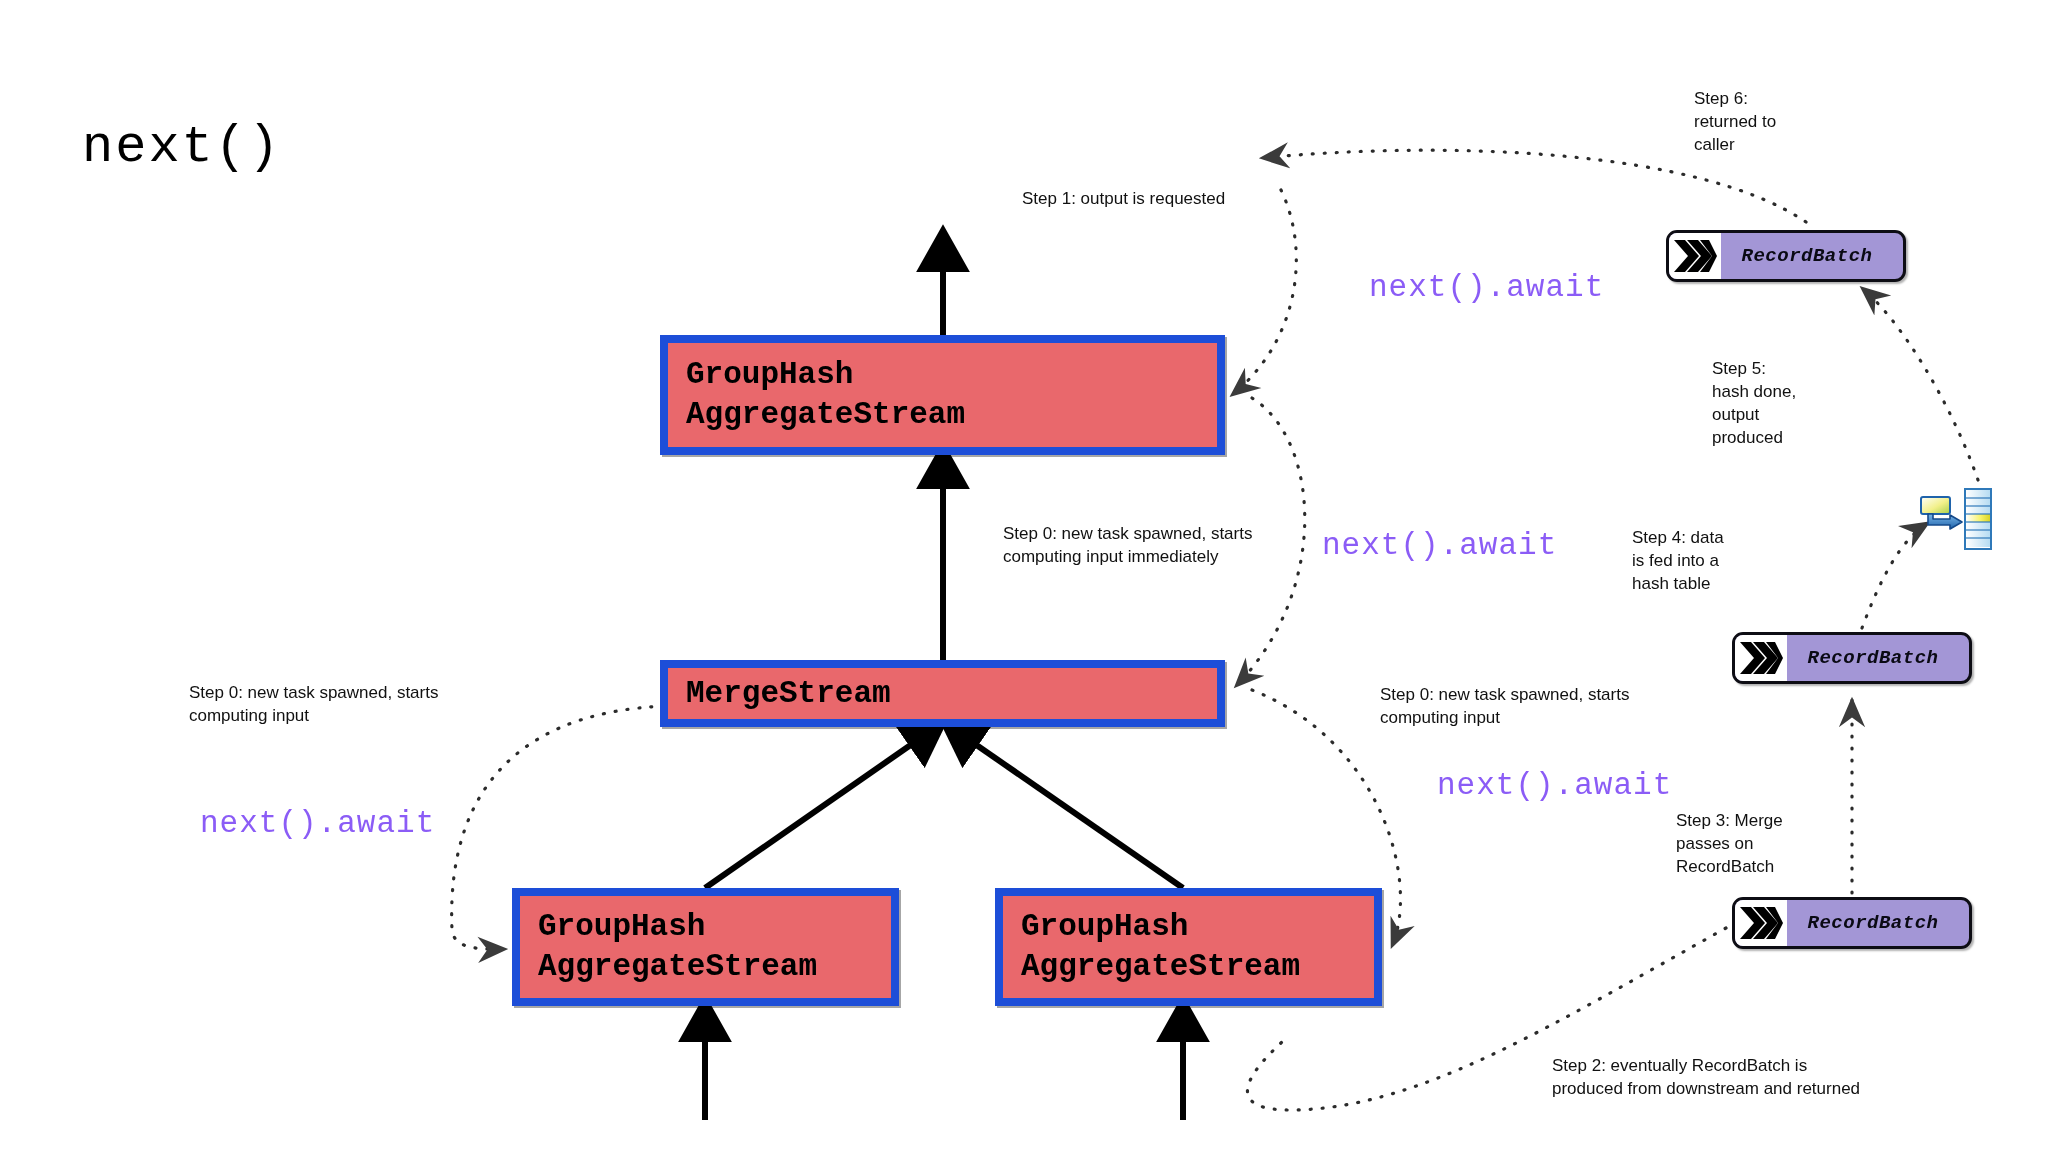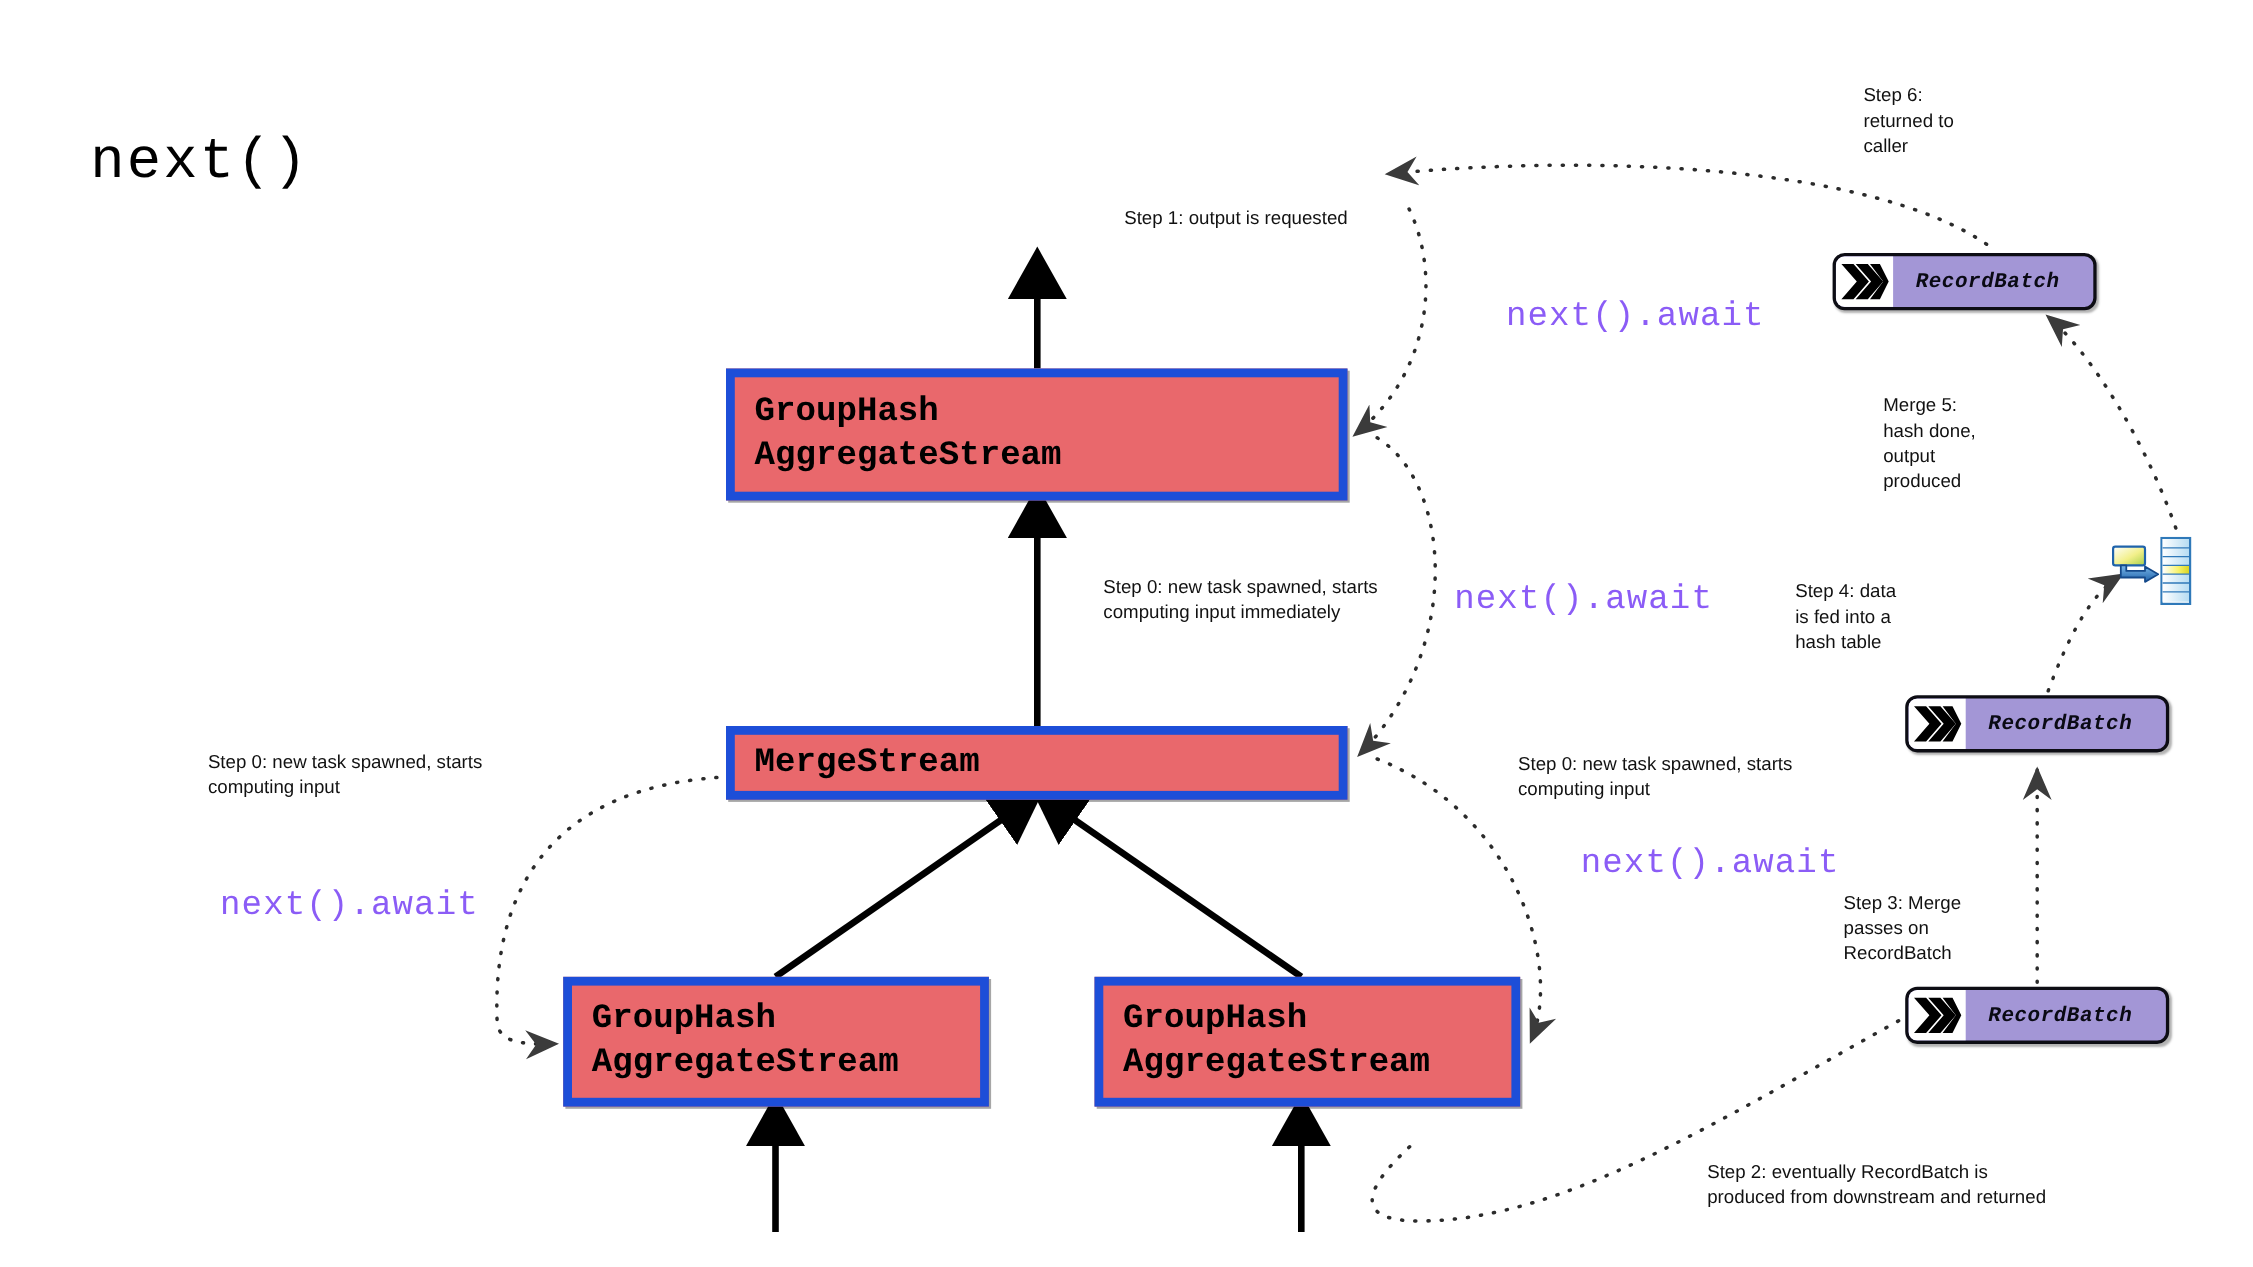--- a/index.html
+++ b/index.html
@@ -133,21 +133,21 @@
   .code-ann {
     position: absolute;
     font-family: "Liberation Mono", monospace;
     font-size: 31px;
     color: #8b5cf6;
     letter-spacing: 1px;
     white-space: pre;
   }
 
   #ann-step1 { left: 1022px; top: 188px; }
-  #ann-step6 { left: 1694px; top: 76px;  }
+  #ann-step6 { left: 1694px; top: 88px;  }
   #ann-step5 { left: 1712px; top: 358px; }
   #ann-step4 { left: 1632px; top: 527px; }
   #ann-step3 { left: 1676px; top: 762px; margin-top: 48px; }
   #ann-step2 { left: 1552px; top: 1055px; }
   #ann-step0-mid   { left: 1003px; top: 523px; }
   #ann-step0-left  { left: 189px;  top: 682px; }
   #ann-step0-right { left: 1380px; top: 684px; }
 
   #code-1 { left: 1369px; top: 270px; }
   #code-2 { left: 1322px; top: 528px; }
@@ -298,21 +298,21 @@
         <line x1="46" y1="42" x2="70" y2="42"></line>
         <line x1="46" y1="50" x2="70" y2="50"></line>
       </g>
     </svg>
   </div>
 
   <div class="ann" id="ann-step1">Step 1: output is requested</div>
   <div class="ann" id="ann-step6">Step 6:
 returned to
 caller</div>
-  <div class="ann" id="ann-step5">Merge 5:
+  <div class="ann" id="ann-step5">Step 5:
 hash done,
 output
 produced</div>
   <div class="ann" id="ann-step4">Step 4: data
 is fed into a
 hash table</div>
   <div class="ann" id="ann-step3">Step 3: Merge
 passes on
 RecordBatch</div>
   <div class="ann" id="ann-step2">Step 2: eventually RecordBatch is

